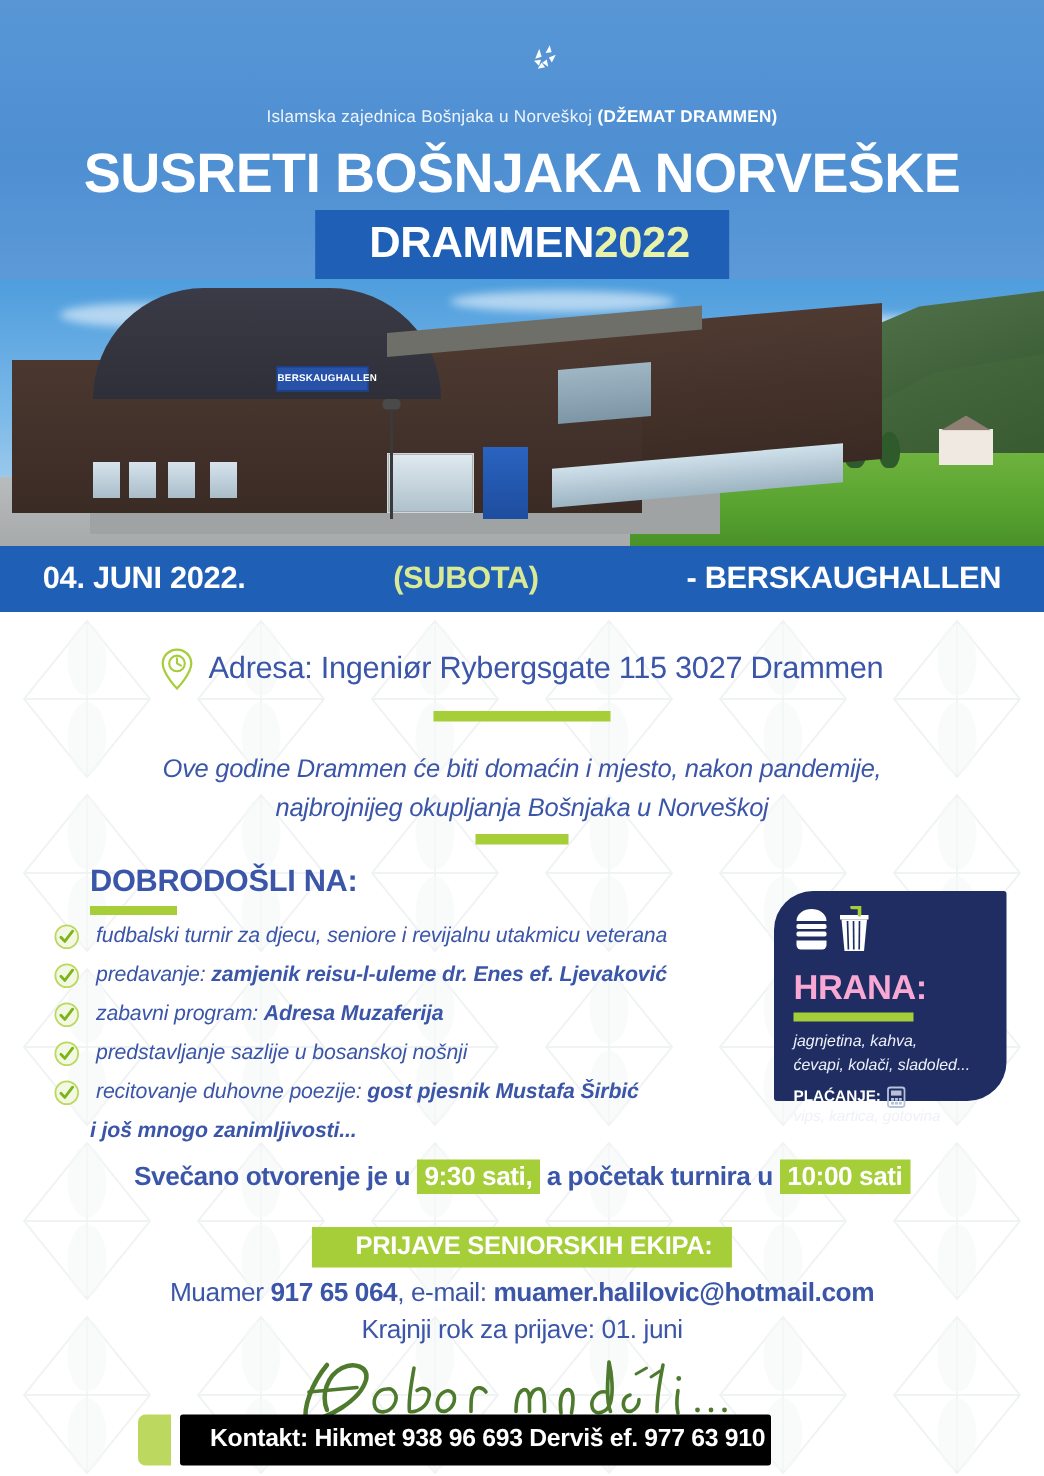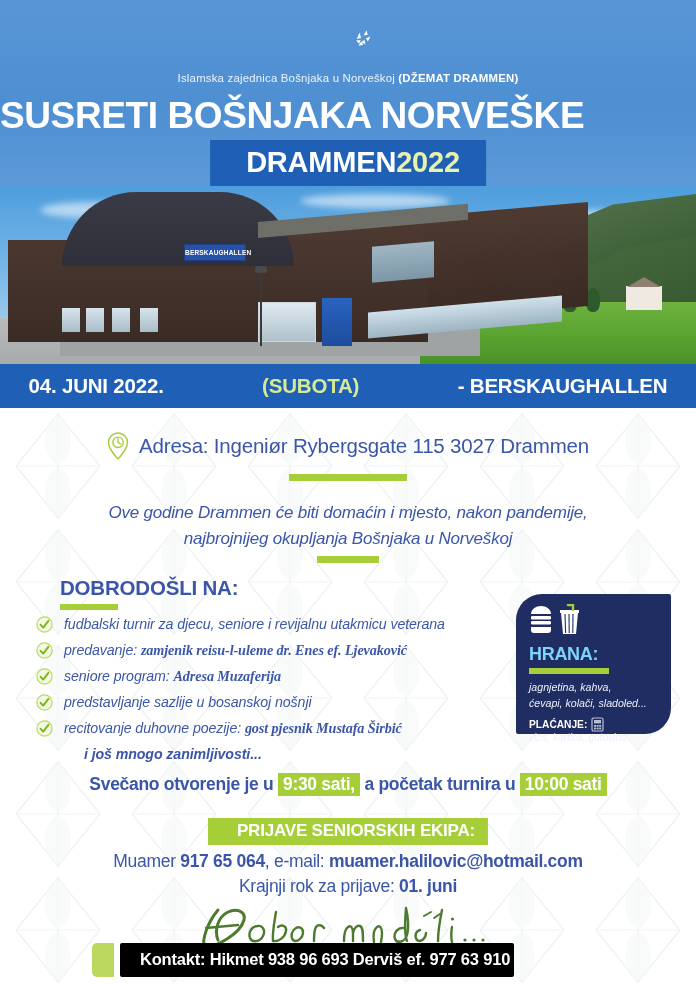--- a/index.html
+++ b/index.html
@@ -19,21 +19,21 @@
     overflow:hidden;
   }
   .logo-wrap { position:absolute; top:16px; left:0; width:696px; text-align:center; }
   .logo-svg { display:inline-block; }
   .org-line {
     position:absolute; top:72px; left:0; width:696px; text-align:center;
     color:#eef4fb; font-size:11.4px; letter-spacing:.2px;
   }
   .org-line b { font-weight:bold; color:#ffffff; }
   .title-main {
-    position:absolute; top:97px; left:0; width:696px; 
+    position:absolute; top:97px; left:0; width:696px; text-align:center;
     color:#ffffff; font-size:37px; font-weight:bold; letter-spacing:-.4px;
     line-height:1;
   }
   .title-band {
     position:absolute; top:140px; left:50%; transform:translateX(-50%);
     background:#1f5fb5; padding:6px 26px 8px 36px;
   }
   .title-band .city { color:#ffffff; font-size:29px; font-weight:bold; letter-spacing:-.2px; }
   .title-band .year { color:#e9f2a9; font-size:29px; font-weight:bold; letter-spacing:-.2px; }
 
@@ -117,30 +117,30 @@
 
   .welcome-h {
     position:absolute; top:168px; left:60px;
     color:#3b56a8; font-size:20.5px; font-weight:bold; letter-spacing:-.2px;
   }
   .welcome-dash { position:absolute; top:196px; left:60px; width:58px; height:6px; background:#a6ce39; }
 
   .list { position:absolute; top:208px; left:36px; width:470px; }
   .li { display:flex; align-items:flex-start; gap:11px; margin-bottom:9px; }
   .li-txt { color:#3b56a8; font-size:14.2px; font-style:italic; line-height:1.2; letter-spacing:-.1px; }
-  .li-txt b { font-weight:bold;font-family:Liberation Serif, serif; }
-  .li-extra { margin-left:48px; color:#3b56a8; font-size:14.2px; font-style:italic;
+  .li-txt b { font-weight:bold; }
+  .li-extra { margin-left:24px; color:#3b56a8; font-size:14.2px; font-style:italic;
     font-weight:bold; letter-spacing:-.1px; }
 
   
   .hrana {
     position:absolute; top:186px; left:516px; width:155px; height:140px;
     background:#1f2d63; border-radius:26px 2px 26px 2px; padding:10px 13px;
   }
-  .hrana-title { color:#7dd3fc; font-size:18px; font-weight:bold; letter-spacing:-.3px; margin-top:2px; }
+  .hrana-title { color:#f9a8d4; font-size:23px; font-weight:bold; letter-spacing:-.3px; margin-top:2px; }
   .hrana-dash { width:80px; height:6px; background:#a6ce39; margin:3px 0 6px 0; }
   .hrana-items { color:#eef1f8; font-size:10.6px; font-style:italic; line-height:1.5; }
   .pay-row { display:flex; align-items:center; gap:4px; margin-top:5px; }
   .pay-label { color:#ffffff; font-size:10.2px; font-weight:bold; }
   .pay-val { color:#eef1f8; font-size:10.2px; font-style:italic; }
 
   
   .times {
     position:absolute; top:366px; left:0; width:696px; text-align:center;
     color:#3b56a8; font-size:17.5px; font-weight:bold; letter-spacing:-.3px;
@@ -150,21 +150,21 @@
   .prijave {
     position:absolute; top:410px; left:50%; transform:translateX(-50%);
     background:#a6ce39; color:#ffffff; font-size:17px; font-weight:bold;
     padding:3px 13px 4px 29px; letter-spacing:-.2px; white-space:nowrap;
   }
   .contact-l1 { position:absolute; top:443px; left:0; width:696px; text-align:center;
     color:#3b56a8; font-size:17.5px; letter-spacing:-.3px; }
   .contact-l1 b { font-weight:bold; }
   .contact-l2 { position:absolute; top:468px; left:0; width:696px; text-align:center;
     color:#3b56a8; font-size:17.5px; letter-spacing:-.3px; }
-  .contact-l2 b { font-weight:bold; }
+  .contact-l2 b { font-weight:normal; }
 
   .script { position:absolute; top:492px; left:0; width:696px; text-align:center; }
 
   .kontakt-wrap { position:absolute; top:535px; left:92px; display:flex; align-items:stretch; gap:6px; }
   .kontakt-tab { width:22px; background:#bcd85e; border-radius:5px 0 0 5px; }
   .kontakt-bar { background:#000000; color:#ffffff; font-size:16.5px; font-weight:bold;
     padding:7px 4px 8px 20px; letter-spacing:-.2px; white-space:nowrap; border-radius:2px; }
 </style>
 </head>
 <body>
@@ -282,21 +282,21 @@
           <circle cx="8.5" cy="8.5" r="7.6" fill="#f2f8e4" stroke="#bcd85e" stroke-width="1.2"></circle>
           <path d="M4.6 8.8 L7.2 11.6 L12.4 4.8" fill="none" stroke="#7cb518" stroke-width="1.9" stroke-linecap="round" stroke-linejoin="round"></path>
         </svg>
         <div class="li-txt"><span>predavanje: </span><b>zamjenik reisu-l-uleme dr. Enes ef. Ljevaković</b></div>
       </div>
       <div class="li">
         <svg width="17" height="17" viewBox="0 0 17 17">
           <circle cx="8.5" cy="8.5" r="7.6" fill="#f2f8e4" stroke="#bcd85e" stroke-width="1.2"></circle>
           <path d="M4.6 8.8 L7.2 11.6 L12.4 4.8" fill="none" stroke="#7cb518" stroke-width="1.9" stroke-linecap="round" stroke-linejoin="round"></path>
         </svg>
-        <div class="li-txt"><span>seniore program: </span><b>Adresa Muzaferija</b></div>
+        <div class="li-txt"><span>zabavni program: </span><b>Adresa Muzaferija</b></div>
       </div>
       <div class="li">
         <svg width="17" height="17" viewBox="0 0 17 17">
           <circle cx="8.5" cy="8.5" r="7.6" fill="#f2f8e4" stroke="#bcd85e" stroke-width="1.2"></circle>
           <path d="M4.6 8.8 L7.2 11.6 L12.4 4.8" fill="none" stroke="#7cb518" stroke-width="1.9" stroke-linecap="round" stroke-linejoin="round"></path>
         </svg>
         <div class="li-txt"><span>predstavljanje sazlije u bosanskoj nošnji</span><b></b></div>
       </div>
       <div class="li">
         <svg width="17" height="17" viewBox="0 0 17 17">

